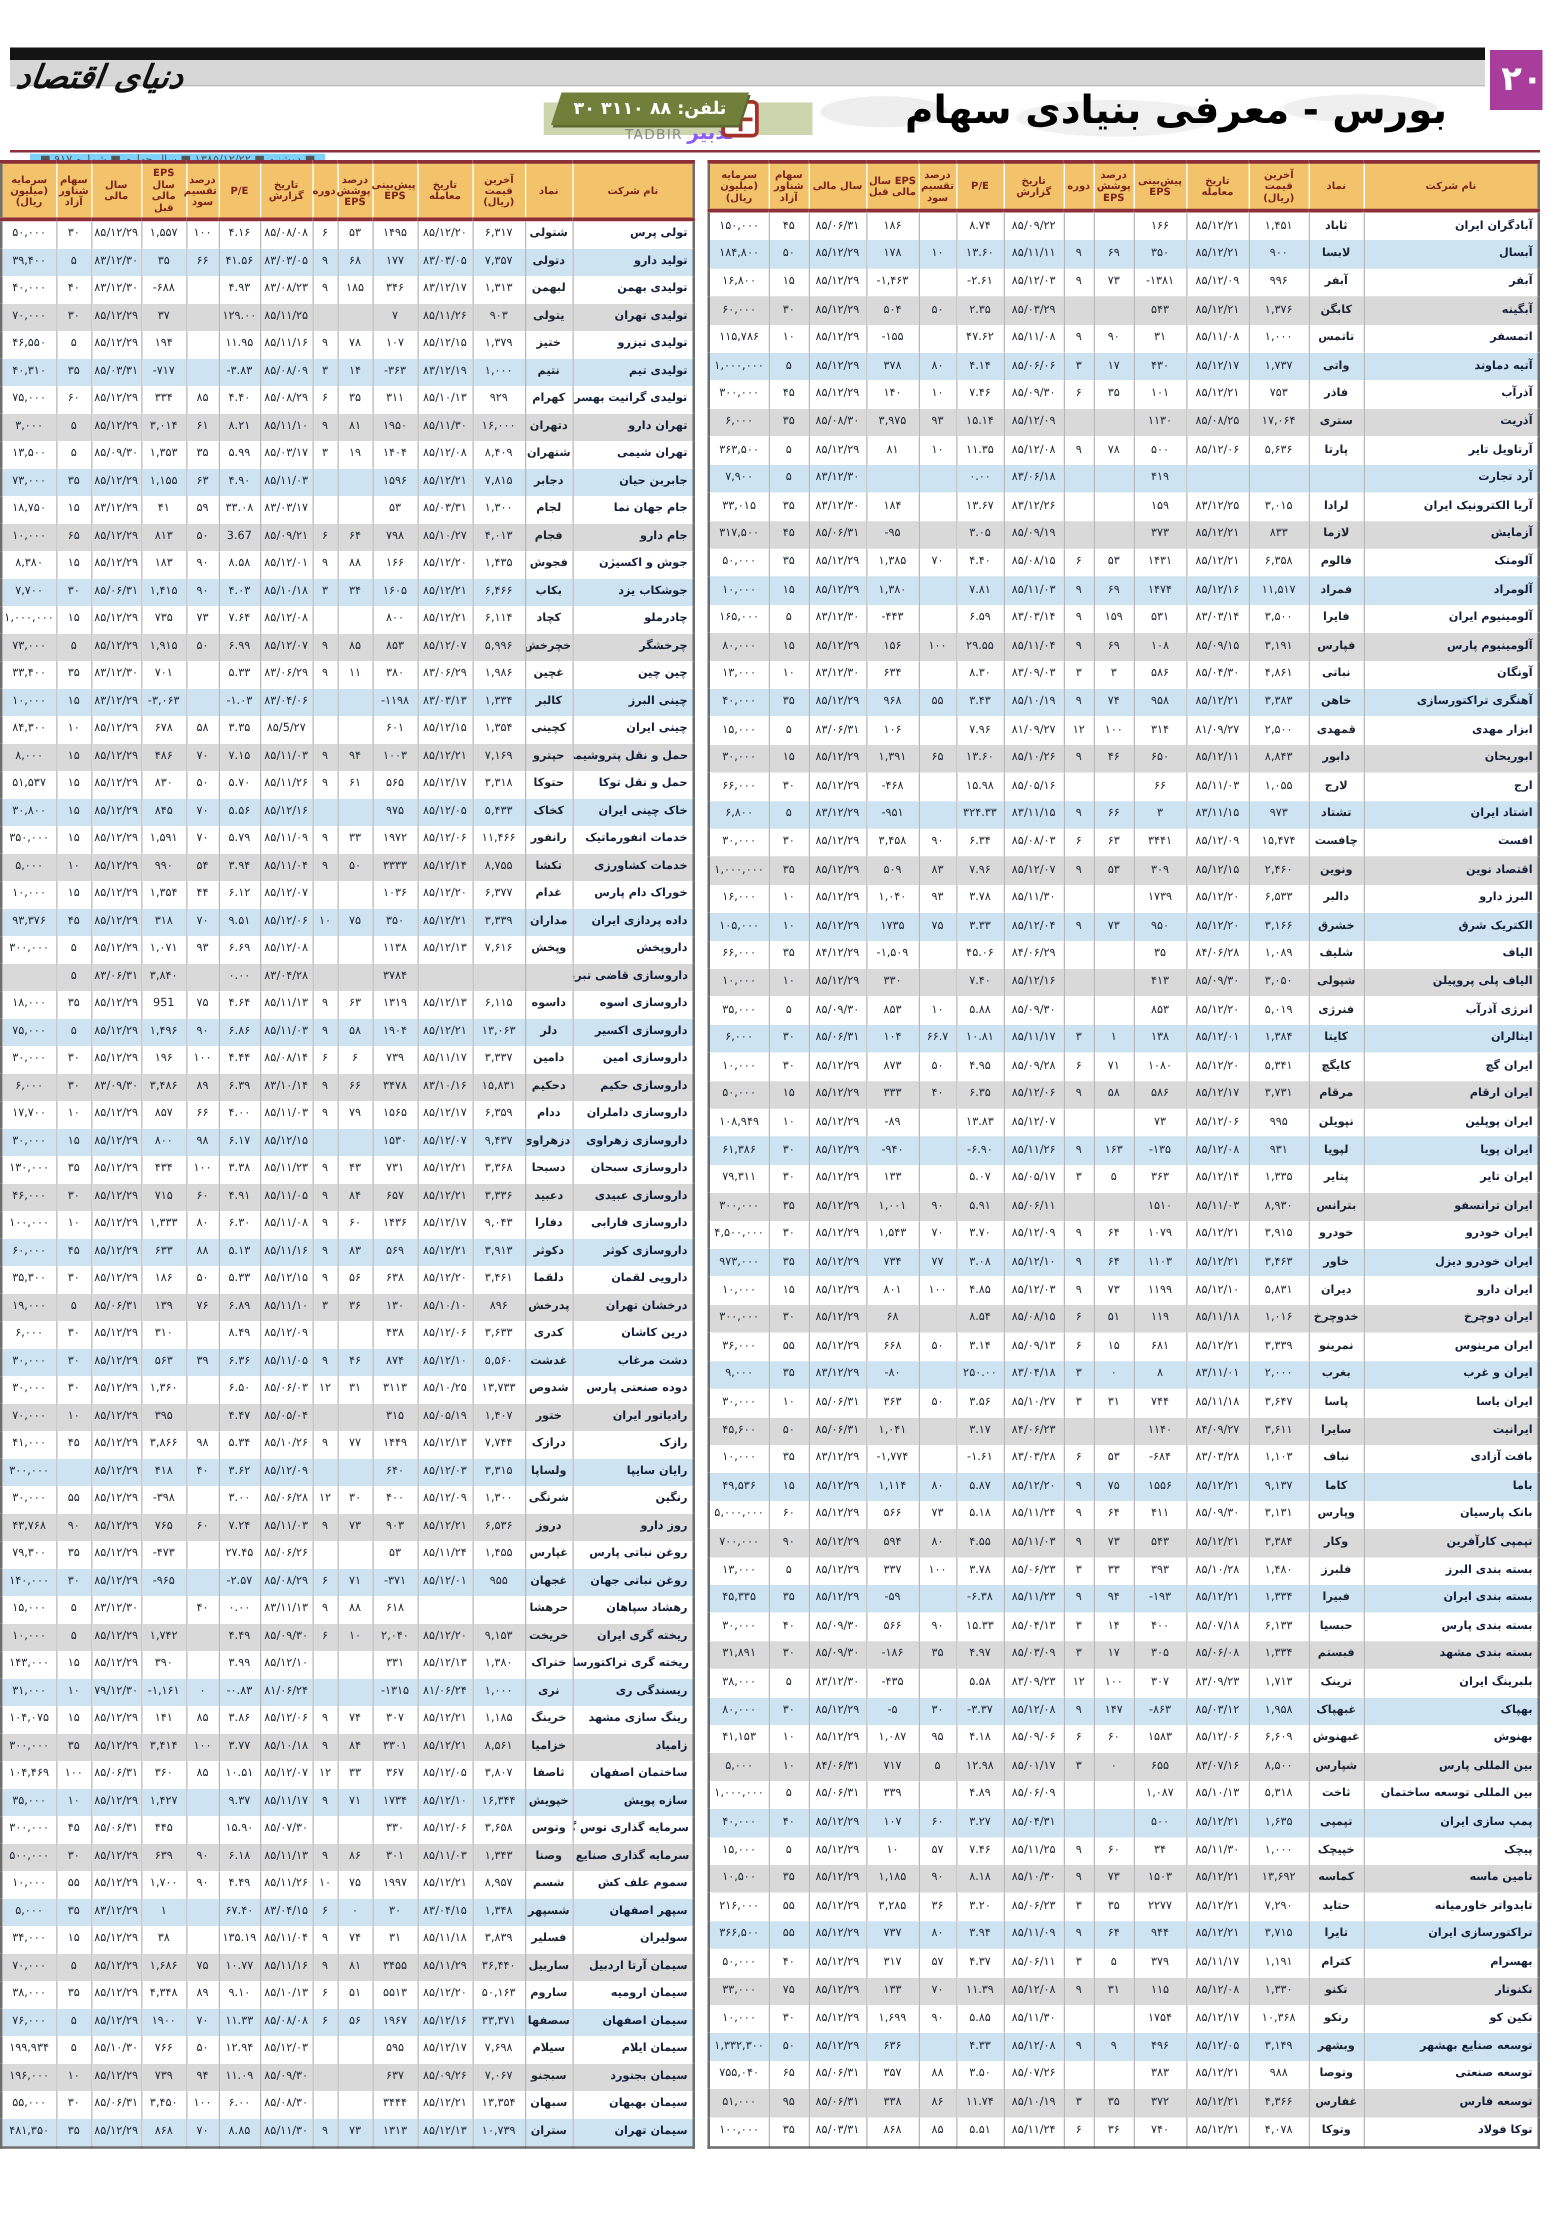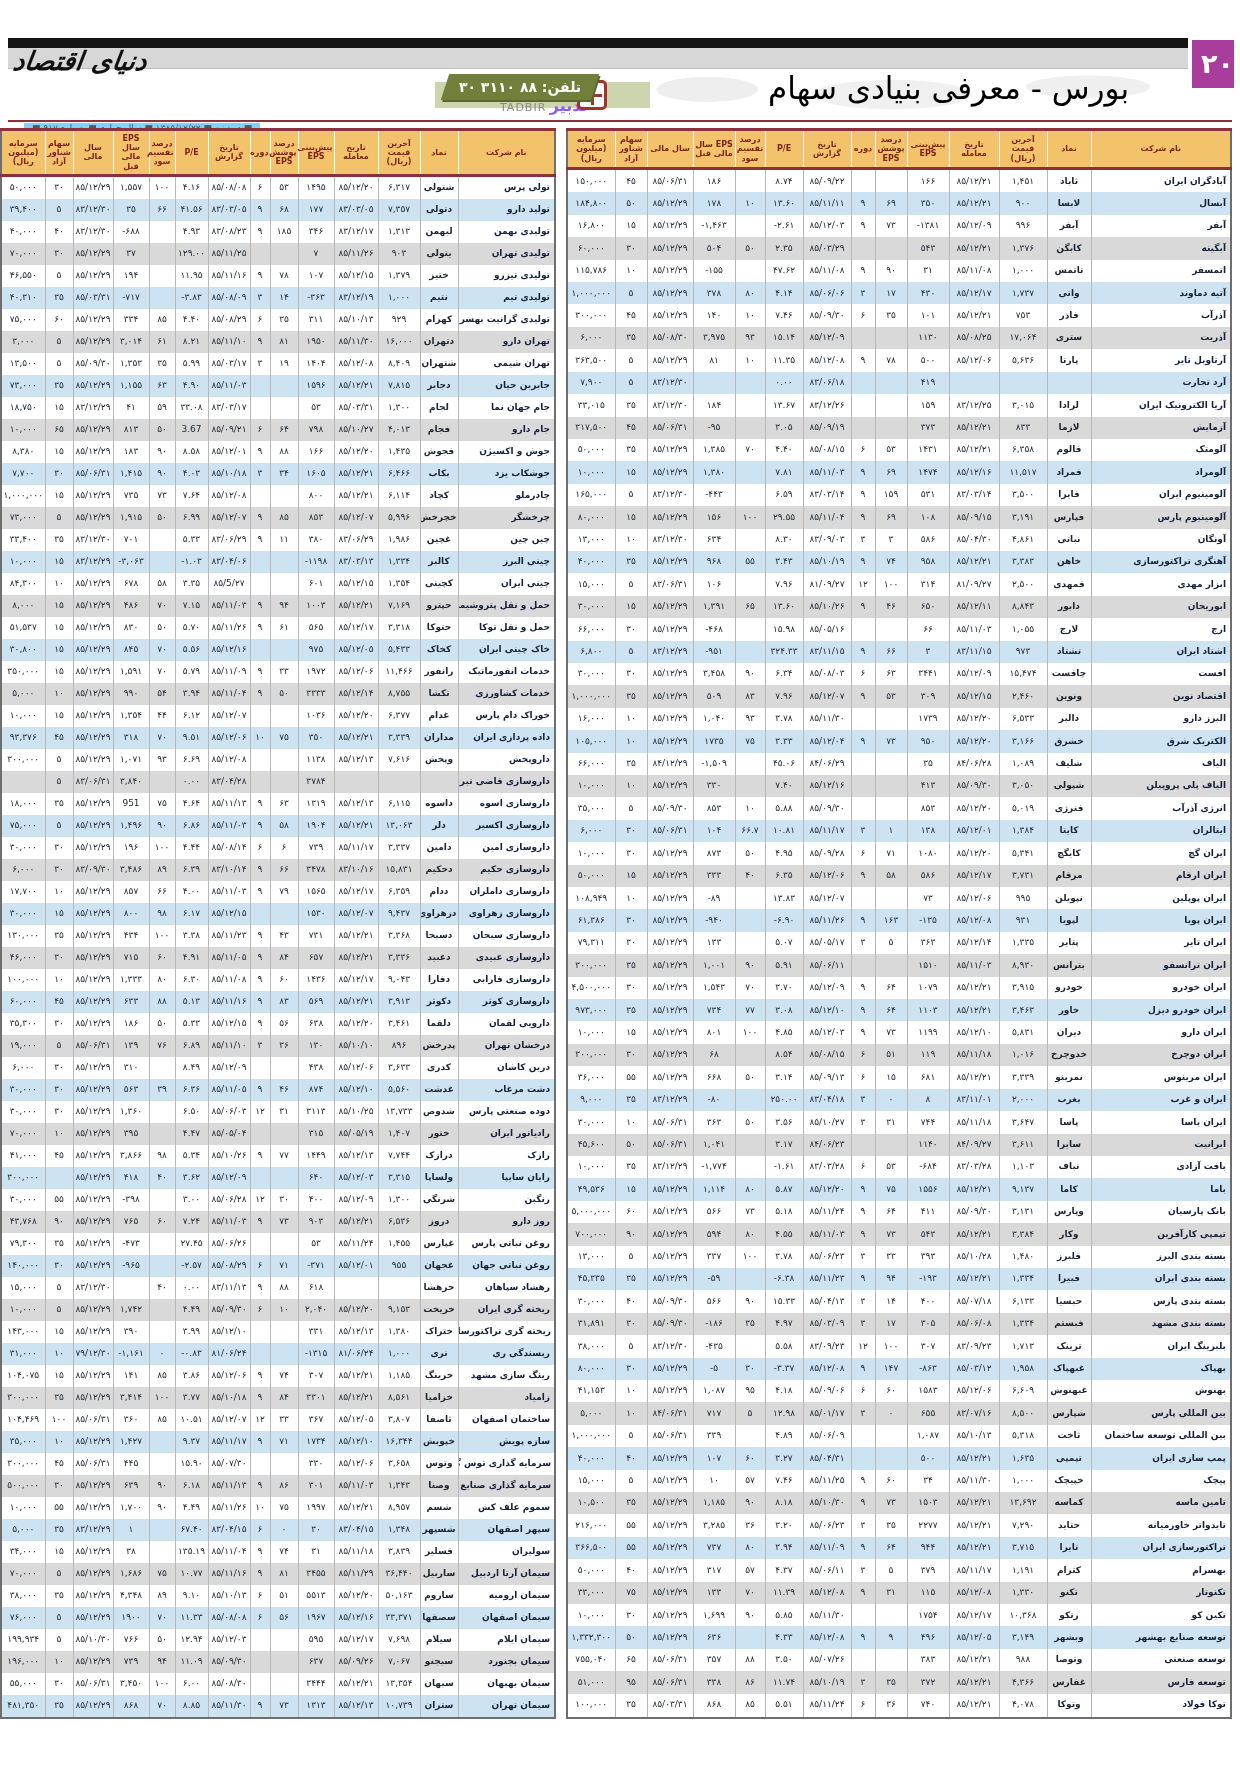--- a/index.html
+++ b/index.html
@@ -11,22 +11,22 @@
   .page-tab{position:absolute;top:40px;right:6px;width:42px;height:48px;background:#a83d9b;
             color:#fff;font-size:27px;font-weight:bold;text-align:right;line-height:48px}
   .np-logo{position:absolute;top:46px;right:1090px;width:140px;text-align:center;
            font-family:"DejaVu Serif",serif;font-style:italic;font-weight:bold;font-size:26px;color:#111;
            transform:skewX(-8deg)}
   .map-wm{position:absolute;top:66px;left:640px;width:560px;height:52px;opacity:.35;
           background:
            radial-gradient(ellipse 90px 22px at 12% 45%, #cfcfcf 55%, transparent 58%),
            radial-gradient(ellipse 140px 26px at 45% 55%, #d6d6d6 55%, transparent 58%),
            radial-gradient(ellipse 110px 20px at 80% 40%, #d2d2d2 55%, transparent 58%)}
-  .section-title{position:absolute;top:70px;left:768px;right:60px;text-align:left;
-                 font-size:31px;font-weight:normal;color:#000;white-space:nowrap}
+  .section-title{position:absolute;top:70px;left:724px;right:60px;text-align:left;
+                 font-size:31px;font-weight:bold;color:#000;white-space:nowrap}
   
   .ribbon{position:absolute;top:82px;left:435px;width:215px;height:26px;background:#ccd5ad}
   .brand-line{position:absolute;top:96px;left:500px;font-size:11px;color:#8a8a8a;letter-spacing:1px}
   .brand-fa{color:#8b5cf6;font-weight:bold;font-size:16px}
   .tadbir-logo{position:absolute;top:80px;left:577px;width:30px;height:30px;background:#fff;
                border:3px solid #a5322a;border-radius:5px;box-sizing:border-box}
   .tadbir-logo::before{content:"";position:absolute;inset:2px;
       background:
         linear-gradient(#a5322a,#a5322a) 50% 0/3px 100% no-repeat,
         linear-gradient(#a5322a,#a5322a) 0 50%/100% 3px no-repeat}

